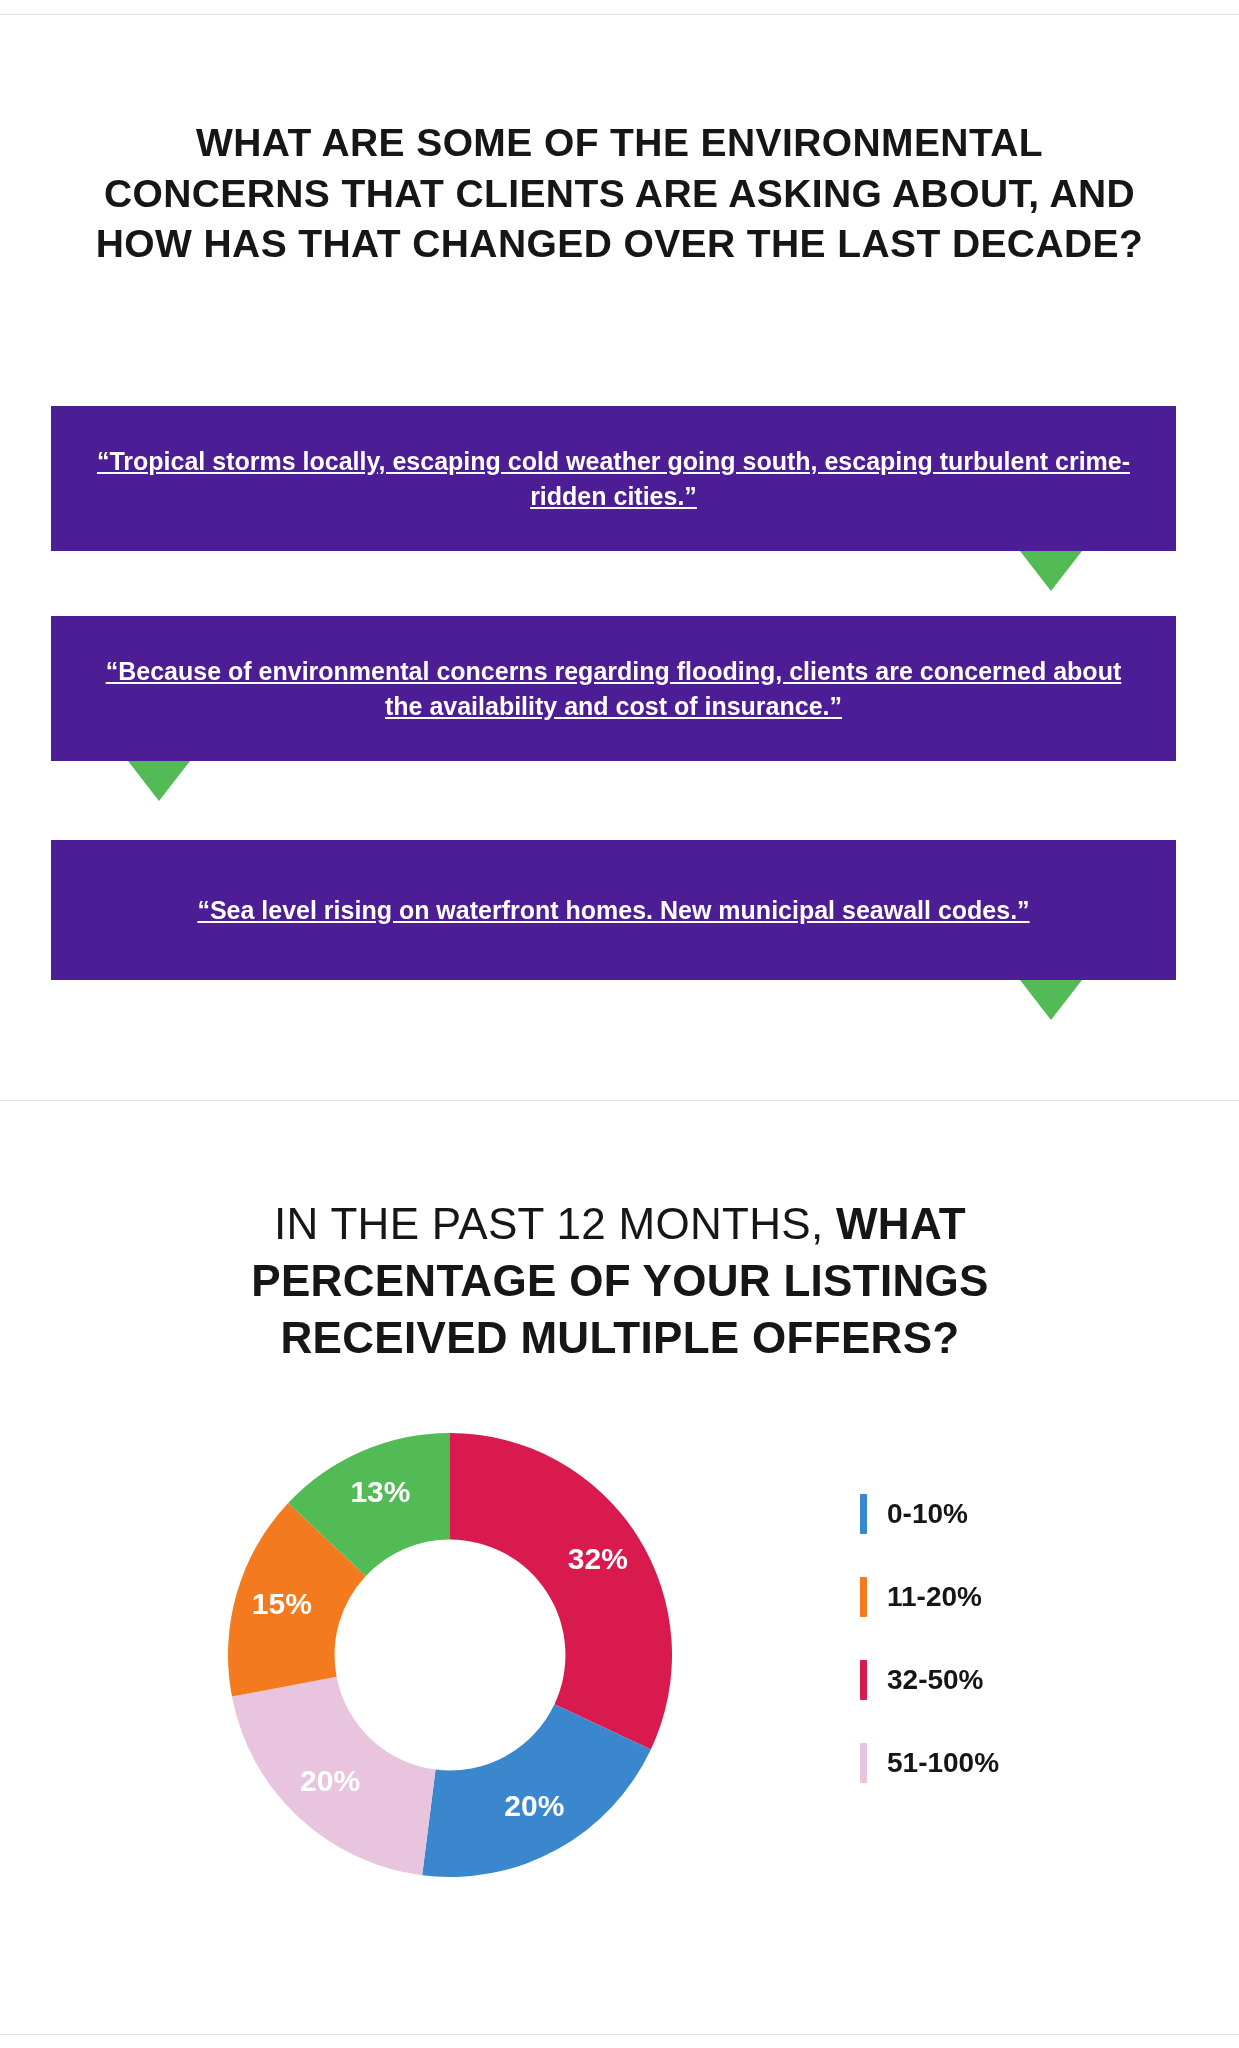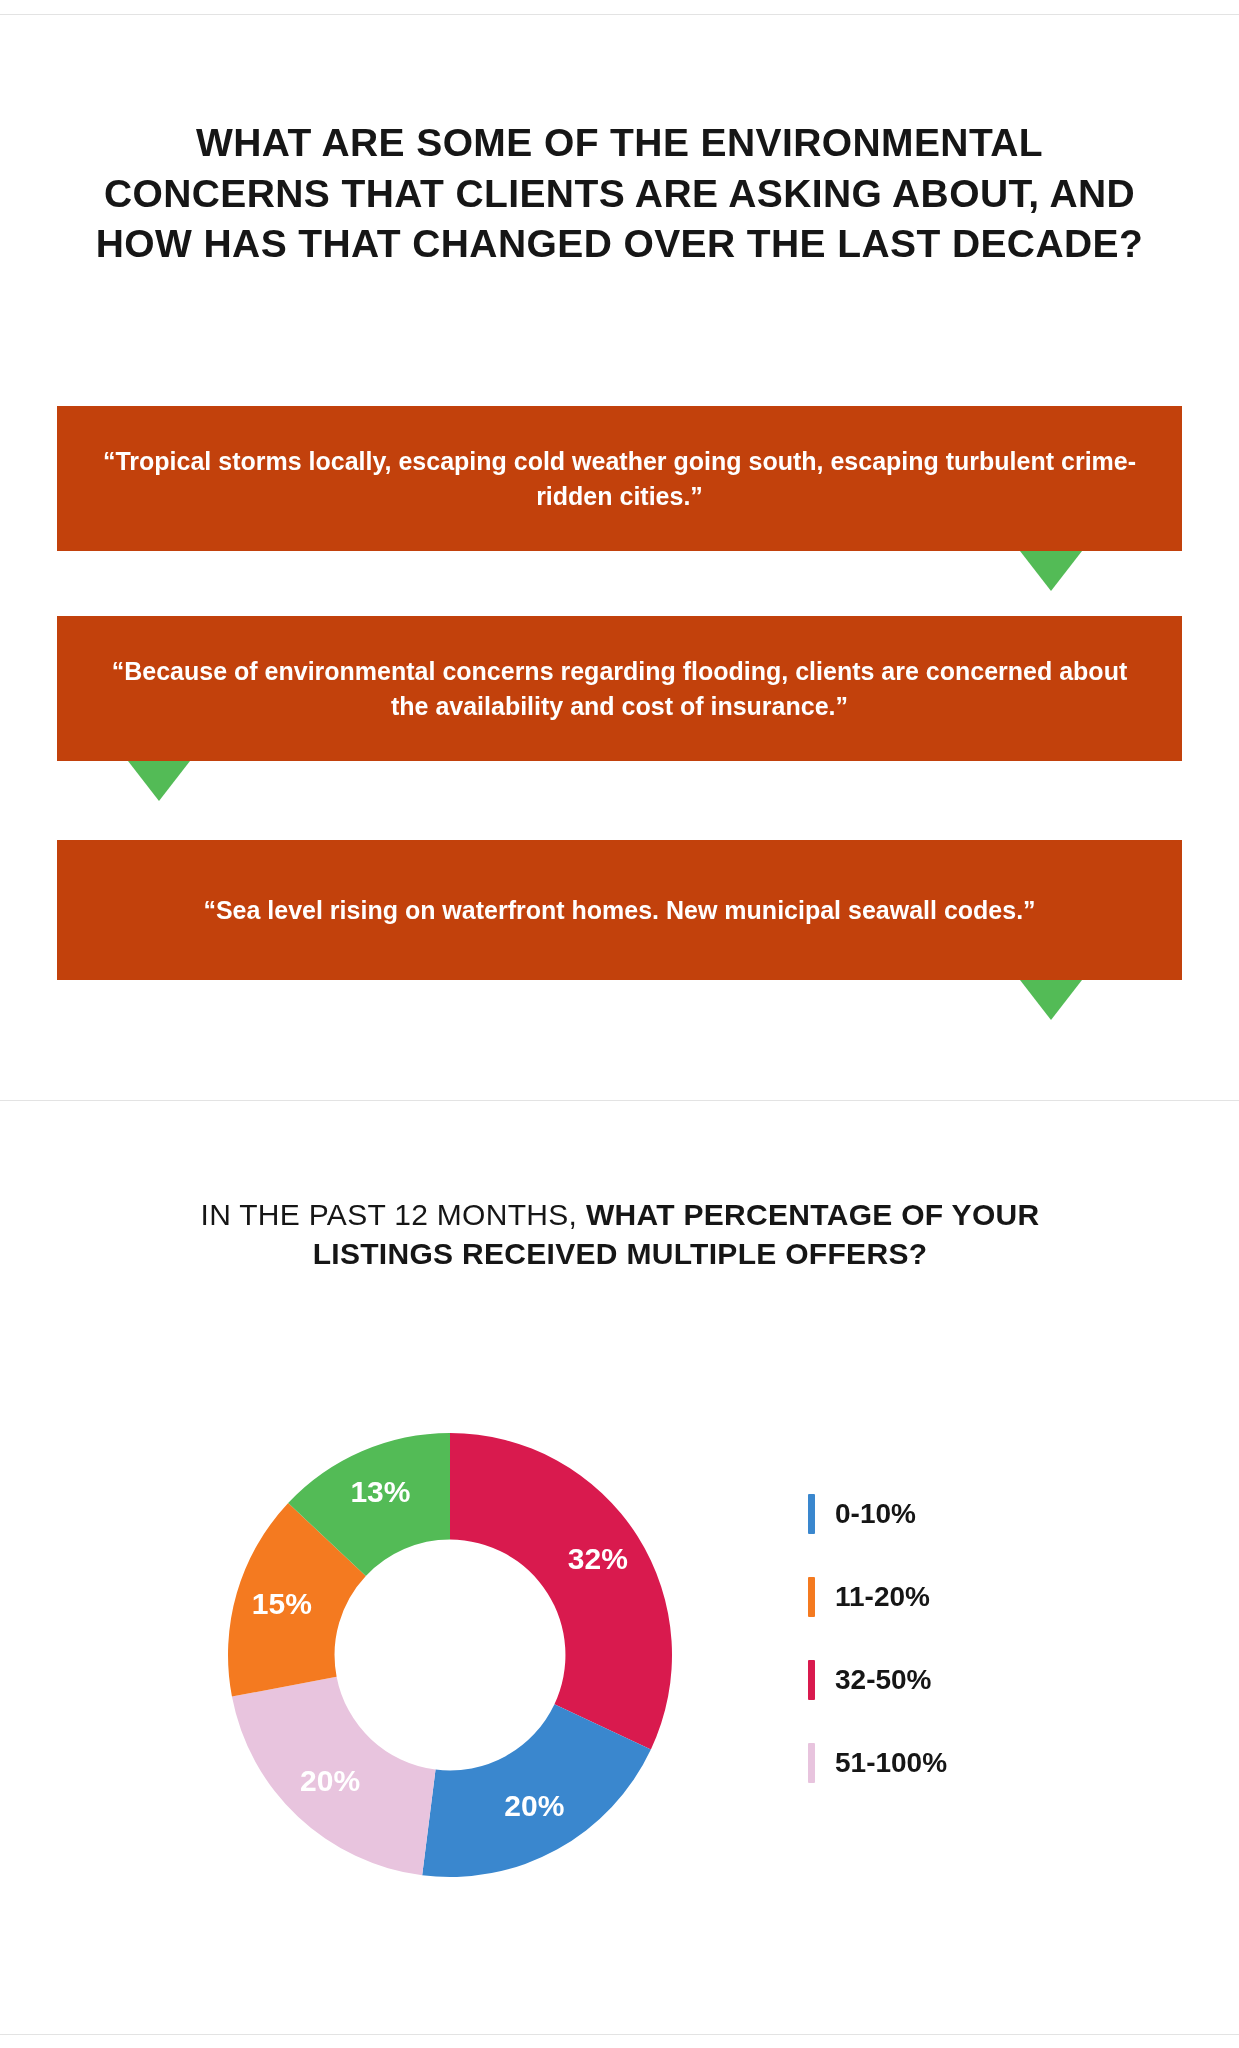--- a/index.html
+++ b/index.html
@@ -47,27 +47,28 @@
     font-weight: bold;
     line-height: 1.30;
     letter-spacing: 0.4px;
     color: #161616;
     text-transform: uppercase;
   }
 
   
   .bubble {
     position: absolute;
-    left: 57px;
+    left: 51px;
     width: 1125px;
-    background: #c2410c;
+    background: #4c1d95;
     color: #ffffff;
     display: flex;
     align-items: center;
     justify-content: center;
+    text-decoration: underline;
   }
   .bubble-text {
     text-align: center;
     font-size: 25px;
     font-weight: bold;
     line-height: 1.38;
     padding: 0 40px;
     color: #ffffff;
   }
   .bubble-1 { top: 406px; height: 145px; }
@@ -96,21 +97,21 @@
     left: 0;
     width: 1239px;
     height: 948px;
   }
   .headline-2 {
     position: absolute;
     top: 95px;
     left: 150px;
     width: 940px;
     text-align: center;
-    font-size: 30px;
+    font-size: 44px;
     line-height: 1.30;
     letter-spacing: 0.3px;
     color: #161616;
     text-transform: uppercase;
     font-weight: 400;
   }
   .headline-2 .hl-strong { font-weight: bold; }
 
   
   .donut-wrap {
@@ -127,21 +128,21 @@
     font-weight: bold;
     fill: #ffffff;
     text-anchor: middle;
     dominant-baseline: middle;
   }
 
   
   .legend {
     position: absolute;
     top: 372px;
-    left: 808px;
+    left: 860px;
     width: 300px;
   }
   .legend-row {
     display: flex;
     align-items: center;
     height: 83px;
   }
   .legend-swatch {
     width: 7px;
     height: 40px;

